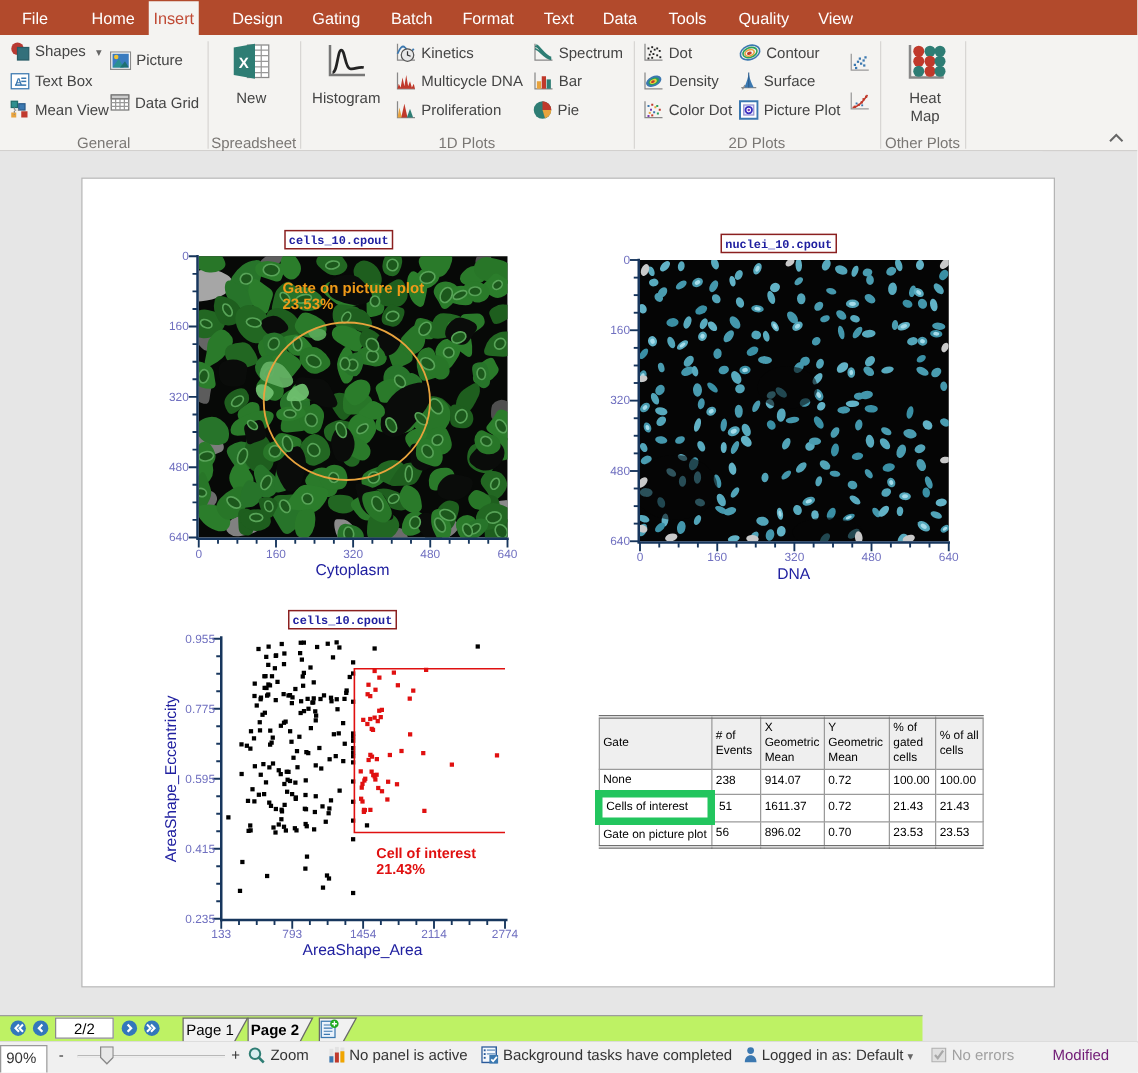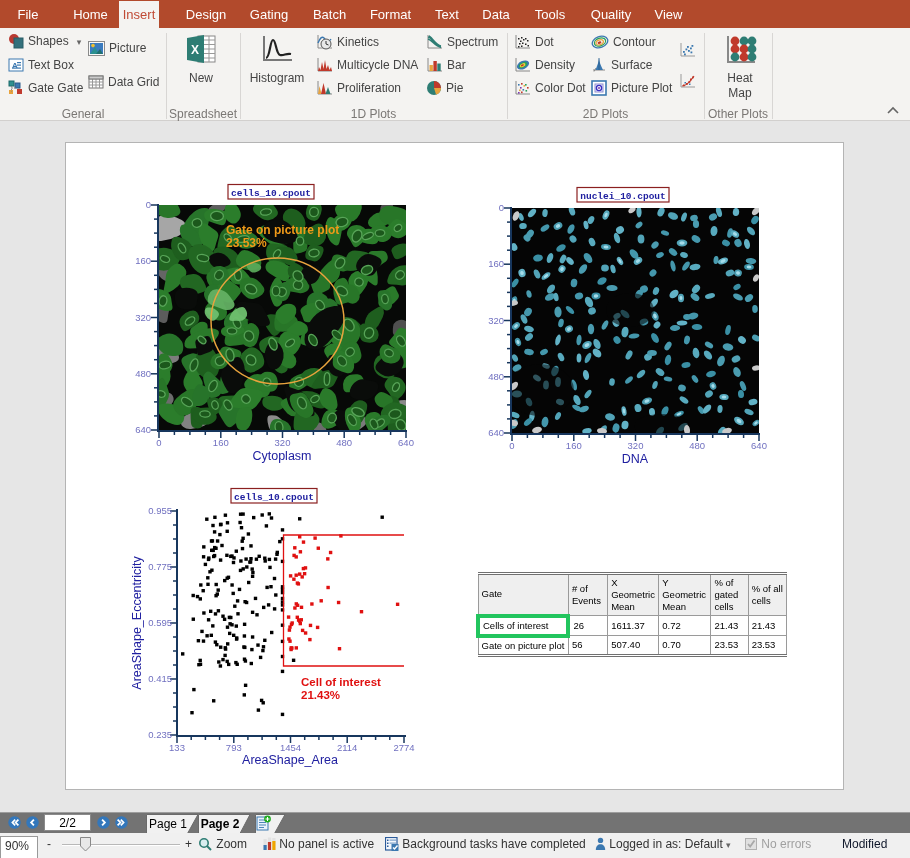--- a/index.html
+++ b/index.html
@@ -9,21 +9,21 @@
 .tab.active { background:#f4f3f1; color:#c04a35; top:1px; height:27px; line-height:28px; }
 .ribbon { position:absolute; left:0; top:28px; width:910px; height:93px; background:#f4f3f1; border-bottom:1px solid #d2d0ce; }
 .rsep { position:absolute; top:5px; height:86px; width:1px; background:#d8d6d4; }
 .glabel { position:absolute; top:79px; font-size:12px; color:#7a7774; text-align:center; }
 .sbtn { position:absolute; height:22px; font-size:12px; color:#444; white-space:nowrap; }
 .sbtn svg { vertical-align:-4px; margin-right:4px; }
 .bigbtn { position:absolute; text-align:center; font-size:12px; color:#444; }
 .chev { position:absolute; left:886px; top:78px; width:14px; height:10px; }
 .canvas { position:absolute; left:0; top:121px; width:834px; height:691px; background:#e6e6e6; }
 .page { position:absolute; left:65px; top:21px; width:779px; height:648px; background:#fff; border:1px solid #b4b4b4; }
-.navbar { position:absolute; left:0; top:812px; width:910px; height:21px; background:#737373; border-top:1px solid #9d9d9d; }
+.navbar { position:absolute; left:0; top:812px; width:738px; height:21px; background:#bef264; border-top:1px solid #9d9d9d; }
 .statusbar { position:absolute; left:0; top:833px; width:910px; height:25px; background:#f0f0f0; font-size:12px; color:#333; }
 .stxt { position:absolute; top:4px; font-size:12px; color:#333; white-space:nowrap; }
 </style></head><body>
 <div class="tabbar">
     <div class="tab" style="left:4px;width:48px;">File</div>
     <div class="tab" style="left:62px;width:57px;">Home</div>
     <div class="tab active" style="left:119px;width:40px;">Insert</div>
     <div class="tab" style="left:175px;width:62px;">Design</div>
     <div class="tab" style="left:237px;width:64px;">Gating</div>
     <div class="tab" style="left:301px;width:57px;">Batch</div>
@@ -55,21 +55,21 @@
         <rect x="9" y="5" width="4" height="1.2" fill="#3b78b0"></rect>
         <rect x="9" y="7.5" width="4" height="1.2" fill="#3b78b0"></rect>
         <rect x="4" y="10.5" width="9" height="1.2" fill="#3b78b0"></rect>
       </svg><span>Text Box</span></div>
     <div class="sbtn" style="left:8px;top:52px;"><svg width="16" height="16">
         <rect x="1" y="1" width="5" height="5" fill="#2f8f8f" stroke="#1d6a6a"></rect>
         <rect x="7" y="3" width="5" height="5" fill="#3b78b0" stroke="#2a5a8a"></rect>
         <rect x="9" y="9" width="5" height="5" fill="#c03a2e"></rect>
         <rect x="1" y="10" width="4" height="4" fill="#e8a33d"></rect>
         <path d="M3.5 6 L3.5 12 M3.5 8 L9 8 M11 8 L11 9" stroke="#888" stroke-dasharray="1.5 1.2" fill="none"></path>
-      </svg><span>Gate Gate</span></div>
+      </svg><span>Mean View</span></div>
     <div class="sbtn" style="left:88px;top:13px;"><svg width="17" height="15">
         <rect x="0.5" y="0.5" width="16" height="14" fill="#f8f8f8" stroke="#8a8a8a"></rect>
         <rect x="2" y="2" width="13" height="11" fill="#3a7bbf"></rect>
         <path d="M2 13 L7 6 L11 13 Z" fill="#2a9090"></path>
         <path d="M8 13 L12 8 L15 13 Z" fill="#1f7070"></path>
         <circle cx="5" cy="4.6" r="1.8" fill="#f0c030"></circle>
       </svg><span>Picture</span></div>
     <div class="sbtn" style="left:88px;top:47px;"><svg width="16" height="15">
         <rect x="1" y="1" width="14" height="12" fill="#fff" stroke="#777"></rect>
         <path d="M1 4 H15 M1 7 H15 M1 10 H15 M4.5 1 V13 M8 1 V13 M11.5 1 V13" stroke="#999" stroke-width="1"></path>
@@ -1164,31 +1164,39 @@
 <tbody>
             <tr style="background:#efefef;">
 <td style="border:1px solid #9a9a9a;border-top:none;width:90px;padding:2px 3px;vertical-align:middle;">Gate</td>
 <td style="border:1px solid #9a9a9a;border-top:none;width:39px;padding:2px 3px;vertical-align:middle;">#&nbsp;of<br>Events</td>
 <td style="border:1px solid #9a9a9a;border-top:none;width:50px;padding:2px 3px;vertical-align:middle;">X<br>Geometric<br>Mean</td>
 <td style="border:1px solid #9a9a9a;border-top:none;width:52px;padding:2px 3px;vertical-align:middle;">Y<br>Geometric<br>Mean</td>
 <td style="border:1px solid #9a9a9a;border-top:none;width:37px;padding:2px 3px;vertical-align:middle;">%&nbsp;of<br>gated<br>cells</td>
 <td style="border:1px solid #9a9a9a;border-top:none;width:36px;padding:2px 3px;vertical-align:middle;">%&nbsp;of&nbsp;all<br>cells</td>
             </tr>
 <tr>
-              <td style="border:4px solid #22c55e;padding:2px 3px;">Cells of interest</td>
-              <td style="border:1px solid #9a9a9a;padding:2px 3px;">26</td>
+              <td style="border:1px solid #9a9a9a;padding:2px 3px;">None</td>
+              <td style="border:1px solid #9a9a9a;padding:2px 3px;">238</td>
+              <td style="border:1px solid #9a9a9a;padding:2px 3px;">914.07</td>
+              <td style="border:1px solid #9a9a9a;padding:2px 3px;">0.72</td>
+              <td style="border:1px solid #9a9a9a;padding:2px 3px;">100.00</td>
+              <td style="border:1px solid #9a9a9a;padding:2px 3px;">100.00</td>
+            </tr>
+<tr>
+              <td style="border:6px solid #22c55e;padding:2px 3px;">Cells of interest</td>
+              <td style="border:1px solid #9a9a9a;padding:2px 3px;">51</td>
               <td style="border:1px solid #9a9a9a;padding:2px 3px;">1611.37</td>
               <td style="border:1px solid #9a9a9a;padding:2px 3px;">0.72</td>
               <td style="border:1px solid #9a9a9a;padding:2px 3px;">21.43</td>
               <td style="border:1px solid #9a9a9a;padding:2px 3px;">21.43</td>
             </tr>
 <tr>
               <td style="border:1px solid #9a9a9a;padding:2px 3px;border-bottom:none;height:13px;">Gate on picture plot</td>
               <td style="border:1px solid #9a9a9a;padding:2px 3px;border-bottom:none;">56</td>
-              <td style="border:1px solid #9a9a9a;padding:2px 3px;border-bottom:none;">507.40</td>
+              <td style="border:1px solid #9a9a9a;padding:2px 3px;border-bottom:none;">896.02</td>
               <td style="border:1px solid #9a9a9a;padding:2px 3px;border-bottom:none;">0.70</td>
               <td style="border:1px solid #9a9a9a;padding:2px 3px;border-bottom:none;">23.53</td>
               <td style="border:1px solid #9a9a9a;padding:2px 3px;border-bottom:none;">23.53</td>
             </tr>
 </tbody>
         </table>
       </div>
     </div>
   </div>
 <div class="navbar">
@@ -1255,13 +1263,13 @@
         <path d="M8 10.5 L9.5 12 L12.5 8.5" stroke="#fff" stroke-width="1.4" fill="none"></path>
       </svg> Background tasks have completed</div>
     <div class="stxt" style="left:595px;"><svg width="11" height="13" style="vertical-align:-2px;">
         <circle cx="5.5" cy="3.4" r="2.7" fill="#3b78b0"></circle>
         <path d="M0.8 13 C0.8 9 3 7.2 5.5 7.2 C8 7.2 10.2 9 10.2 13 Z" fill="#3b78b0"></path>
       </svg> Logged in as: Default <span style="font-size:9px;color:#666;">▾</span></div>
     <div class="stxt" style="left:745px;color:#a0a0a0;"><svg width="13" height="12" style="vertical-align:-2px;">
         <rect x="0.5" y="0.5" width="11" height="11" fill="#e0e0e0" stroke="#b0b0b0"></rect>
         <path d="M3 6 L5.2 8.6 L9.5 2.5" stroke="#a8a8a8" stroke-width="1.8" fill="none"></path>
       </svg> No errors</div>
-    <div class="stxt" style="left:842px;color:#0f172a;">Modified</div>
+    <div class="stxt" style="left:842px;color:#701a75;">Modified</div>
   </div>
 </body></html>

